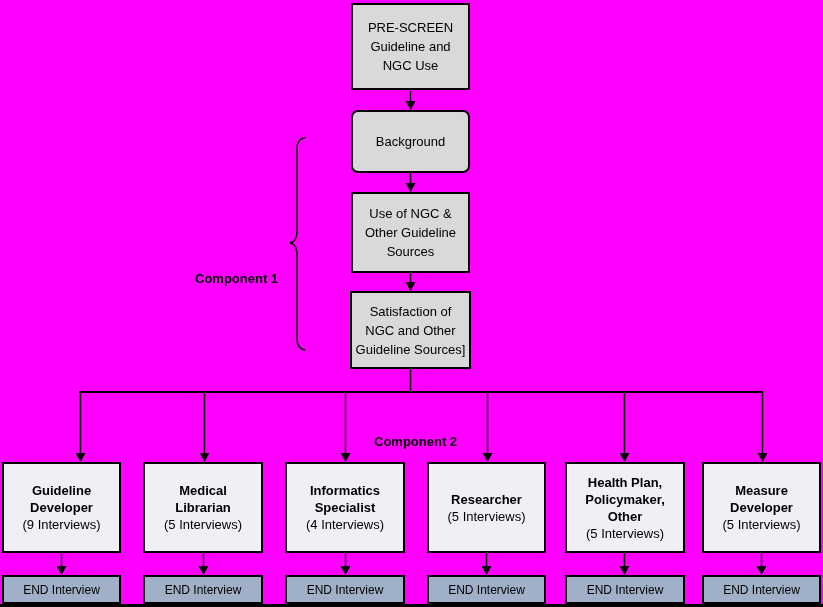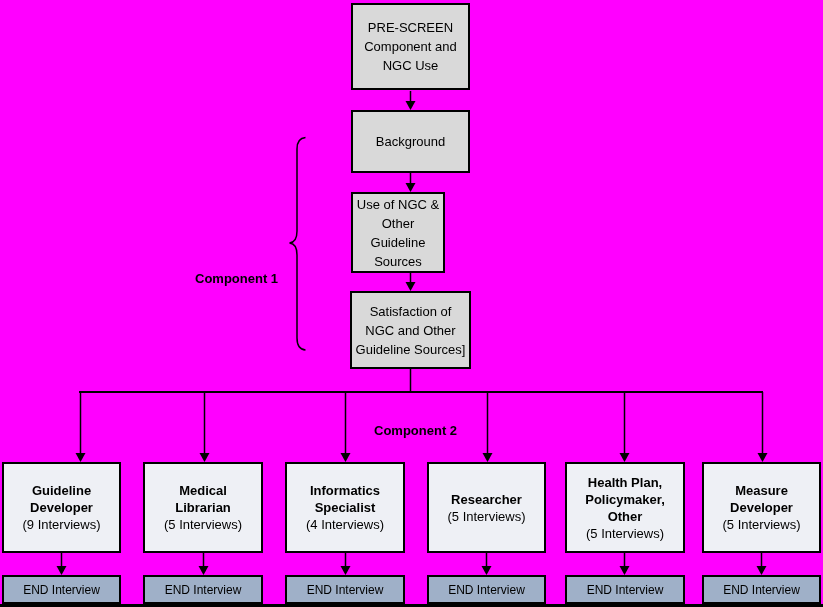--- a/index.html
+++ b/index.html
@@ -133,36 +133,36 @@
       <line x1="486.5" y1="553" x2="486.5" y2="567" stroke-width="1.5"></line>
       <polygon points="481.5,566 491.5,566 486.5,575"></polygon>
       <line x1="624.5" y1="553" x2="624.5" y2="567" stroke-width="1.5"></line>
       <polygon points="619.5,566 629.5,566 624.5,575"></polygon>
       <line x1="761.5" y1="553" x2="761.5" y2="567" stroke-width="1.5"></line>
       <polygon points="756.5,566 766.5,566 761.5,575"></polygon>
     </g>
   </svg>
 
   <div class="process-box" style="left:351px; top:3px;   width:119px; height:87px;">PRE-SCREEN
-Component and
+Guideline and
 NGC Use</div>
 
-  <div class="process-box" style="left:351px; top:110px; width:119px; height:63px;">Background</div>
-
-  <div class="process-box" style="left:351px; top:192px; width:94px; height:81px;">Use of NGC &amp;
+  <div class="process-box" style="left:351px; top:110px; width:119px; height:63px;border-radius:7px;">Background</div>
+
+  <div class="process-box" style="left:351px; top:192px; width:119px; height:81px;">Use of NGC &amp;
 Other Guideline
 Sources</div>
 
   <div class="process-box" style="left:350px; top:291px; width:121px; height:78px;">Satisfaction of
 NGC and Other
 Guideline Sources]</div>
 
   <div class="component-label" style="left:195px; top:235px;margin-top:36px;">Component 1</div>
 
-  <div class="component-label" style="left:374px; top:423px;">Component 2</div>
+  <div class="component-label" style="left:374px; top:434px;">Component 2</div>
 
   <div class="role-box" style="left:2px; width:119px;">
     <div class="role-title">Guideline
 Developer</div>
     <div class="role-sub">(9 Interviews)</div>
   </div>
   <div class="role-box" style="left:143px; width:120px;">
     <div class="role-title">Medical
 Librarian</div>
     <div class="role-sub">(5 Interviews)</div>

